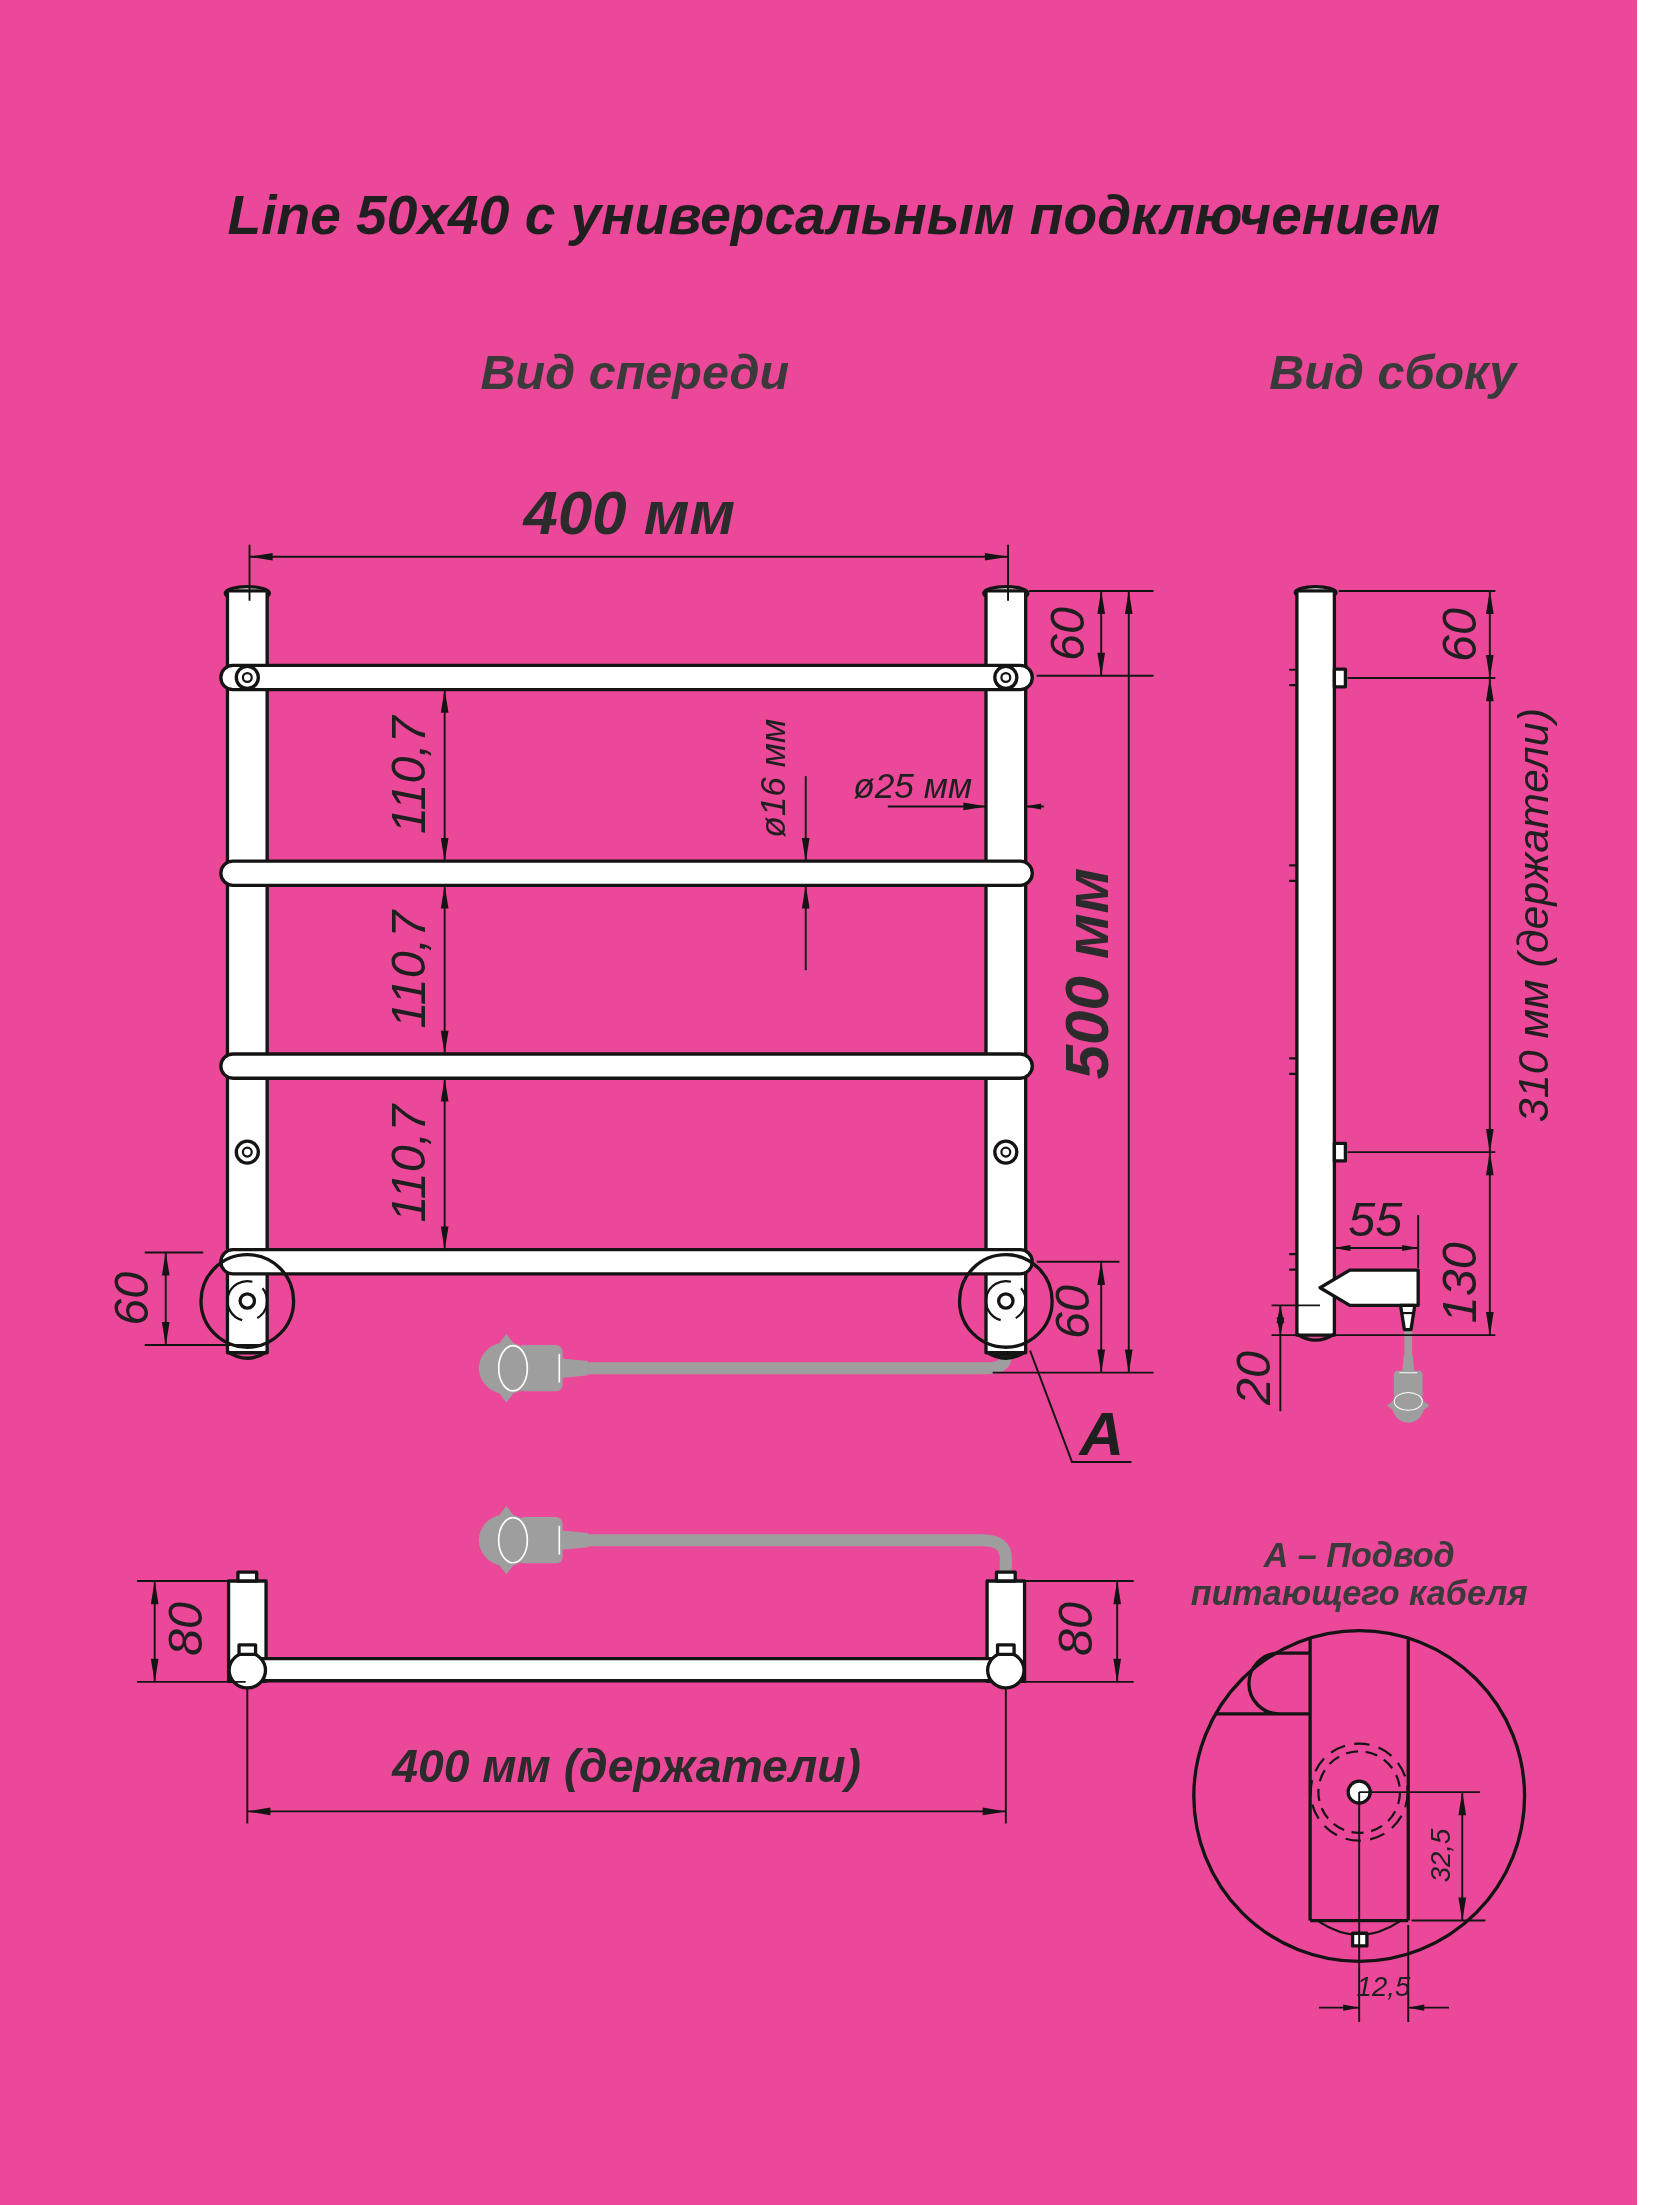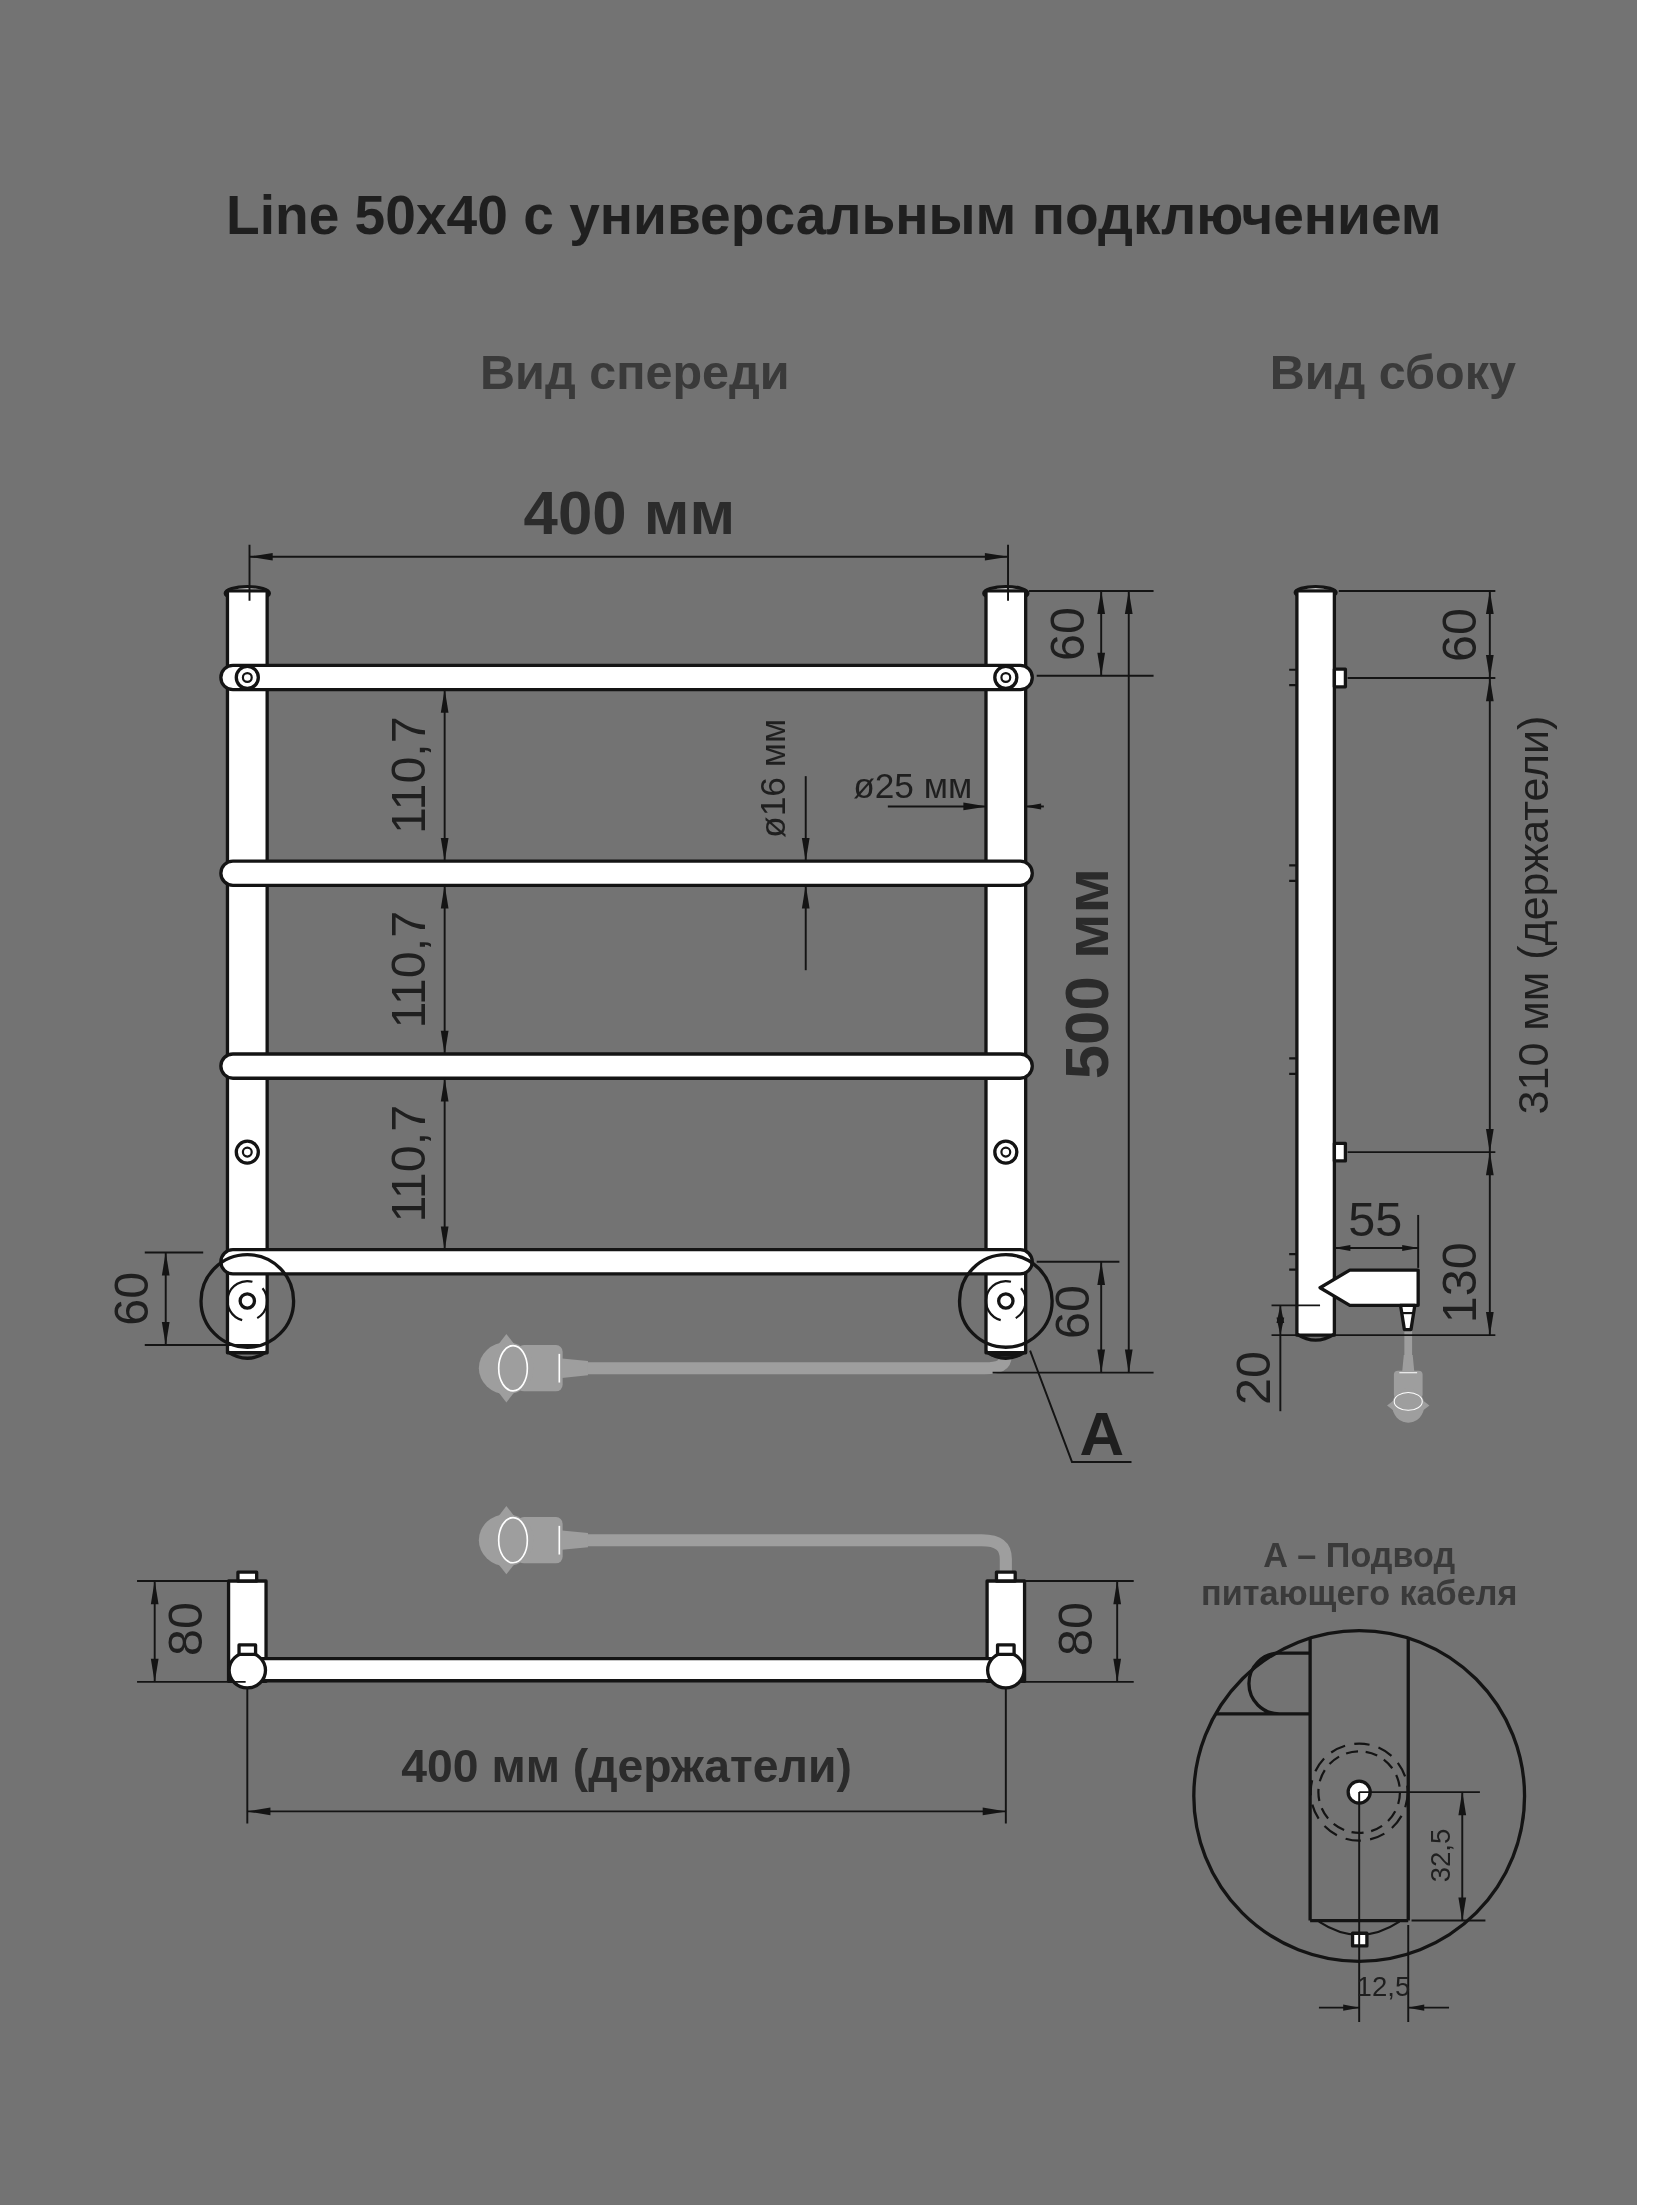--- a/index.html
+++ b/index.html
@@ -1,16 +1,16 @@
 <!DOCTYPE html>
 <html style="font-size:8.8px"><head>
 <meta charset="utf-8">
 <style>
   html,body{margin:0;padding:0;background:#ffffff;}
-  #stage{position:relative;width:1637px;height:2205px;background:#737373;overflow:hidden;}
+  #stage{position:relative;width:1637px;height:2205px;background:#ec4899;overflow:hidden;font-style:italic;}
   svg{position:absolute;left:0;top:0;}
   text{font-family:"Liberation Sans","DejaVu Sans",sans-serif;fill:#1f1f1f;}
   .bold{font-weight:700;}
   .hdr{font-weight:700;fill:#3a3a3a;}
   .big{font-weight:700;fill:#2b2b2b;}
   .o{fill:#ffffff;stroke:#141414;stroke-width:6;stroke-linejoin:round;}
   .on{fill:none;stroke:#141414;stroke-width:6;stroke-linejoin:round;}
   .thin{fill:none;stroke:#141414;stroke-width:4;}
   .d{fill:none;stroke:#141414;stroke-width:3.5;}
   .dash1{fill:none;stroke:#141414;stroke-width:4;stroke-dasharray:28 17;}

